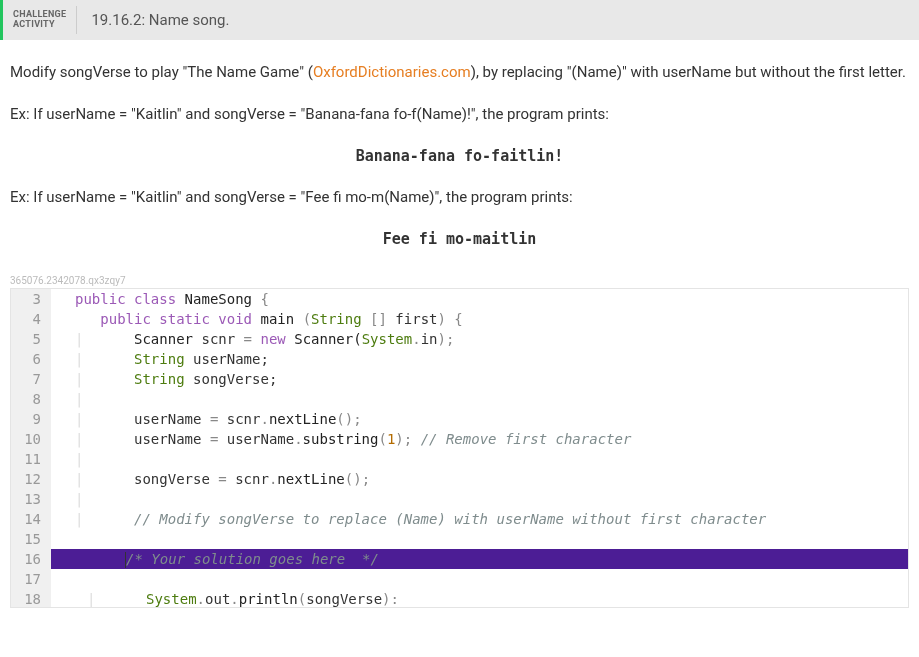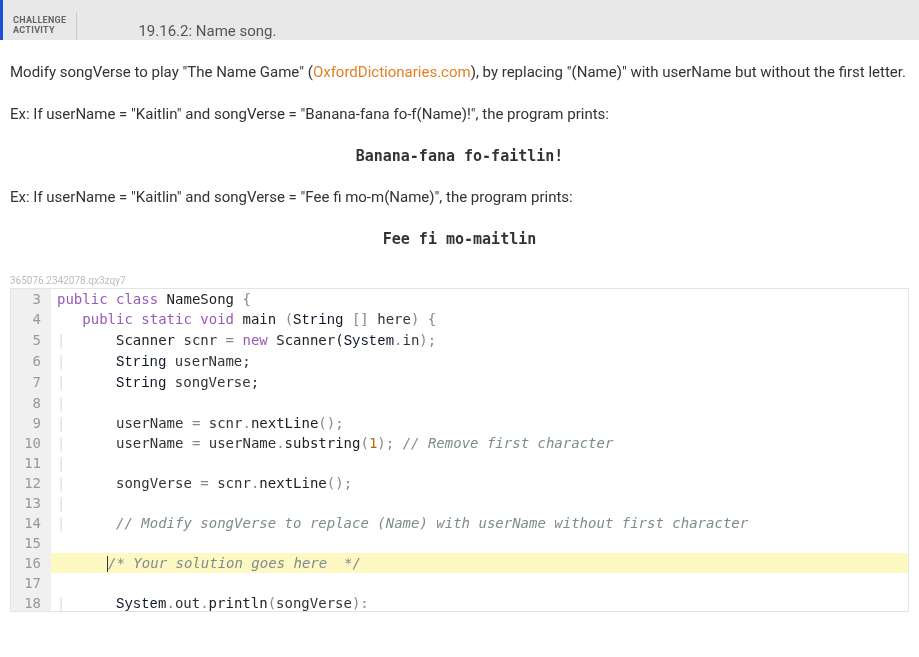--- a/index.html
+++ b/index.html
@@ -5,25 +5,24 @@
     * { box-sizing: border-box; margin: 0; padding: 0; }
     body {
       font-family: -apple-system, BlinkMacSystemFont, "Segoe UI", Roboto, Helvetica, Arial, sans-serif;
       font-size: 15px;
       color: #333;
       background: #fff;
       width: 919px;
     }
     .header {
       display: flex;
-      align-items: flex-end;
+      align-items: center;
       background: #e8e8e8;
-      border-left: 3px solid #1d4ed8;
+      border-left: 3px solid #22c55e;
       height: 40px;
-      gap: 47px;
     }
     .badge {
       display: flex;
       flex-direction: column;
       justify-content: center;
       padding: 4px 10px;
       font-size: 9px;
       font-weight: 700;
       color: #666;
       line-height: 1.1;
@@ -70,24 +69,24 @@
     }
     .gutter {
       width: 40px;
       min-width: 40px;
       text-align: right;
       padding-right: 10px;
       color: #999;
       background: #f0f0f0;
       user-select: none;
     }
-    .code { padding-left: 6px; white-space: pre; flex: 1; }
-    .line.hl .code { background: #fef9c3; }
+    .code { padding-left: 24px; white-space: pre; flex: 1; }
+    .line.hl .code { background: #4c1d95; }
     .kw-purple { color: #9b59b6; }
-    .kw-teal { color: #0f172a; font-family: Liberation Mono, monospace; }
+    .kw-teal { color: #4d7c0f; }
     .ident { color: #222; font-weight: 500; }
     .punct { color: #888; }
     .num { color: #b36b00; }
     .comment { color: #7f8c8d; font-style: italic; }
     .indent-guide { color: #ddd; }
     .cursor {
       display: inline-block;
       width: 1.5px;
       height: 16px;
       background: #333;
@@ -120,21 +119,21 @@
 
 <div class="editor">
 
   <div class="line">
     <div class="gutter">3</div>
     <div class="code"><span class="kw-purple">public</span> <span class="kw-purple">class</span> <span class="ident">NameSong</span><span class="punct"> {</span></div>
   </div>
 
   <div class="line">
     <div class="gutter">4</div>
-    <div class="code"><span>   </span><span class="kw-purple">public</span> <span class="kw-purple">static</span> <span class="kw-purple">void</span> <span class="ident">main</span><span class="punct"> (</span><span class="kw-teal">String</span><span class="punct"> []</span><span> here</span><span class="punct">) {</span></div>
+    <div class="code"><span>   </span><span class="kw-purple">public</span> <span class="kw-purple">static</span> <span class="kw-purple">void</span> <span class="ident">main</span><span class="punct"> (</span><span class="kw-teal">String</span><span class="punct"> []</span><span> first</span><span class="punct">) {</span></div>
   </div>
 
   <div class="line">
     <div class="gutter">5</div>
     <div class="code"><span class="indent-guide">|</span><span>      </span><span class="ident">Scanner</span><span> scnr </span><span class="punct">=</span><span class="kw-purple"> new </span><span class="ident">Scanner(</span><span class="kw-teal">System</span><span class="punct">.</span><span>in</span><span class="punct">);</span></div>
   </div>
 
   <div class="line">
     <div class="gutter">6</div>
     <div class="code"><span class="indent-guide">|</span><span>      </span><span class="kw-teal">String</span><span> userName;</span></div>
@@ -188,18 +187,18 @@
   <div class="line hl">
     <div class="gutter">16</div>
     <div class="code"><span>      </span><span class="cursor"></span><span class="comment">/* Your solution goes here  */</span></div>
   </div>
 
   <div class="line">
     <div class="gutter">17</div>
     <div class="code"></div>
   </div>
 
-  <div class="line" style="height:18px; overflow:hidden;">
+  <div class="line" style="height:18px; overflow:hidden;gap:12px;">
     <div class="gutter">18</div>
     <div class="code"><span class="indent-guide">|</span><span>      </span><span class="kw-teal">System</span><span class="punct">.</span><span>out</span><span class="punct">.</span><span class="ident">println</span><span class="punct">(</span><span>songVerse</span><span class="punct">):</span></div>
   </div>
 
 </div>
 
 </body></html>

